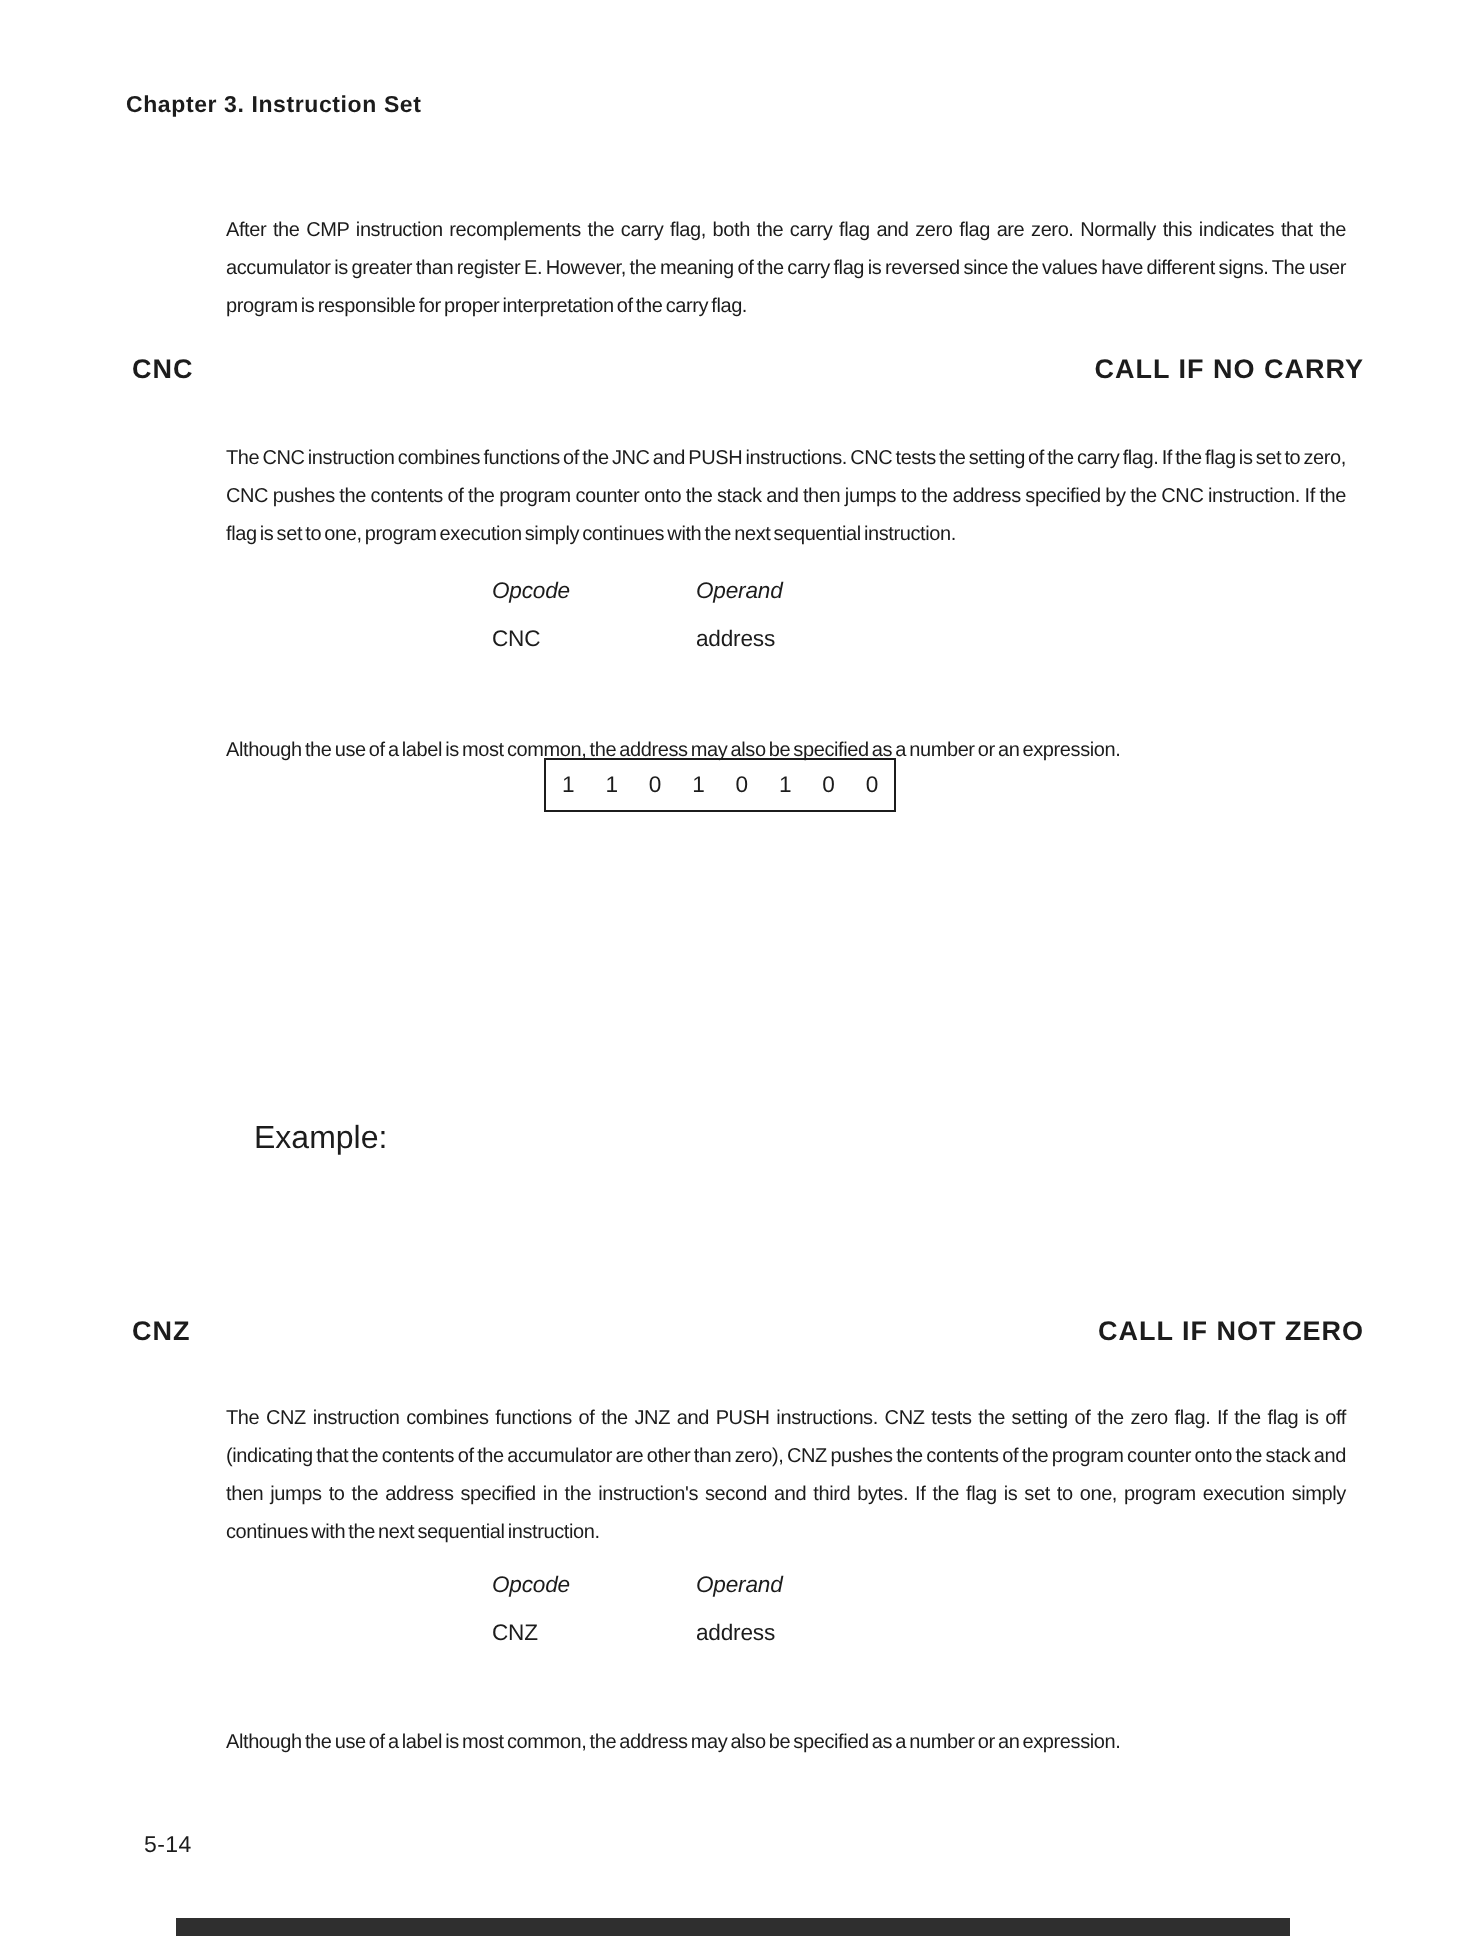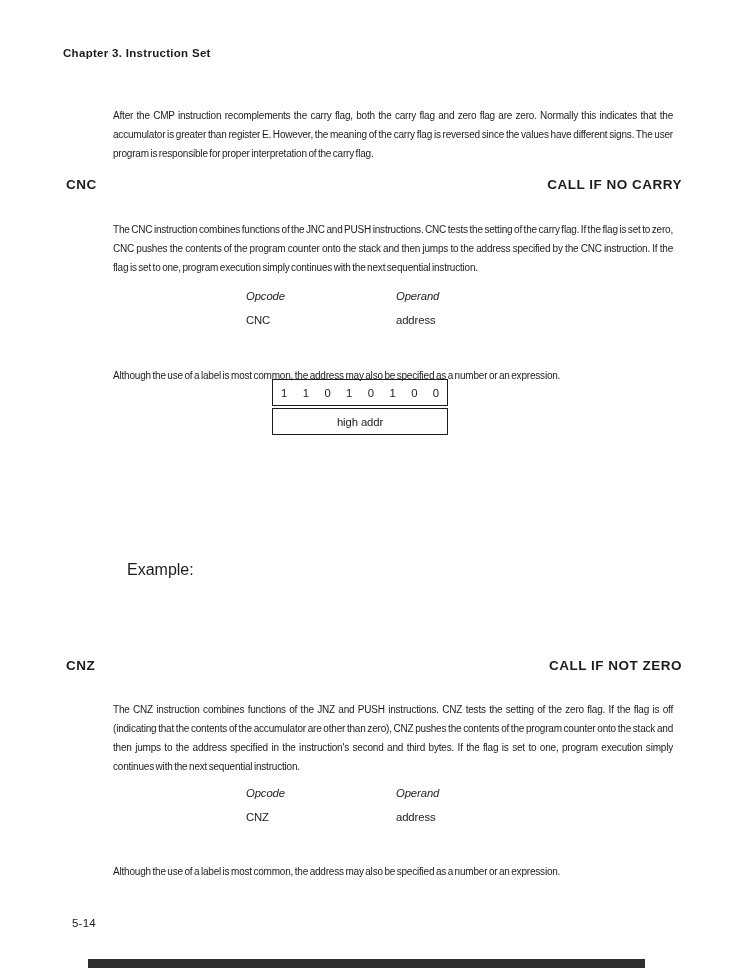--- a/index.html
+++ b/index.html
@@ -51,21 +51,20 @@
   }
   .opcode-table {
     position: absolute;
     left: 246px;
     font-size: 11.3px;
     letter-spacing: -0.1px;
   }
   .opcode-row {
     display: grid;
     grid-template-columns: 102px max-content;
-    gap: 48px;
   }
   .opcode-row.head {
     font-style: italic;
     margin-bottom: 12px;
   }
   .encoding-box {
     position: absolute;
     left: 272px;
     top: 379px;
     width: 176px;
@@ -151,21 +150,20 @@
     <div class="enc-cell bits">
       <span>1</span>
       <span>1</span>
       <span>0</span>
       <span>1</span>
       <span>0</span>
       <span>1</span>
       <span>0</span>
       <span>0</span>
     </div>
-    <div class="enc-cell">high addr</div>
   </div>
 
 
   <div class="example-label">Example:</div>
 
 
   <div class="section-heading" style="top:658px;">
     <span>CNZ</span>
     <span>CALL IF NOT ZERO</span>
   </div>

